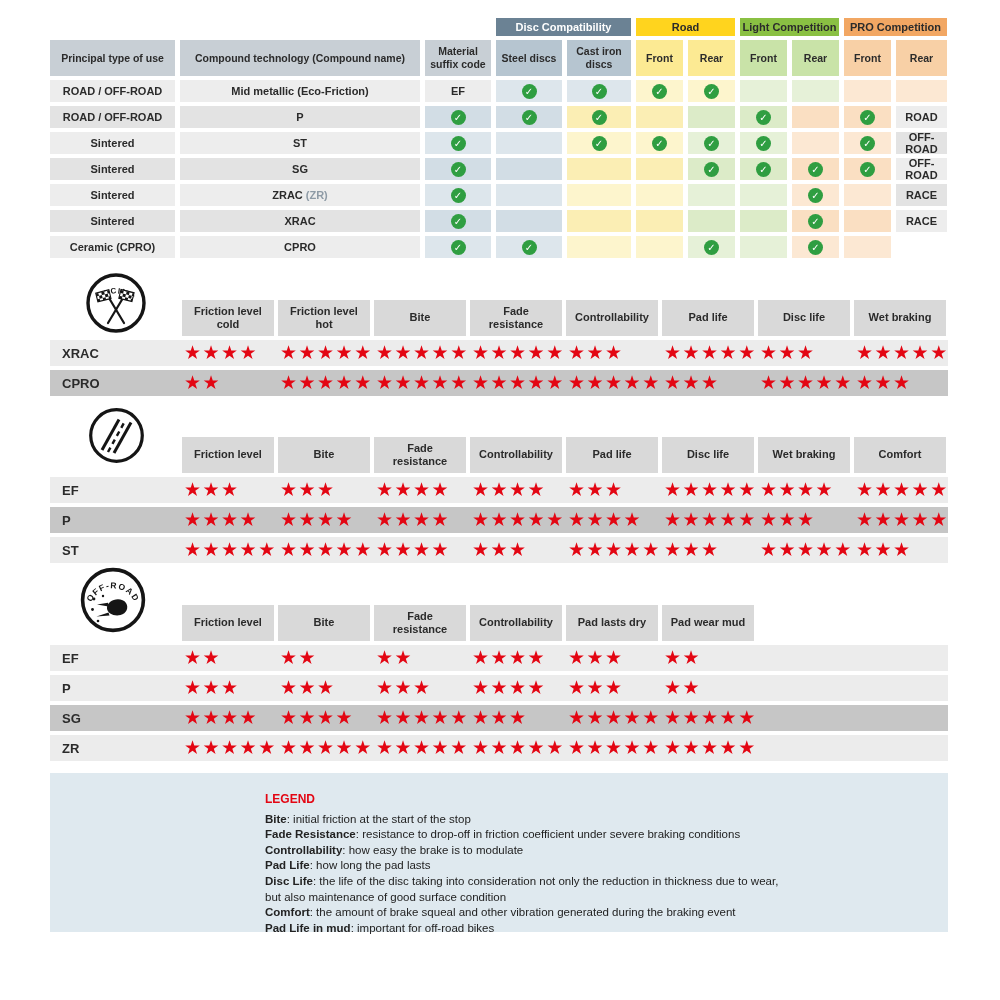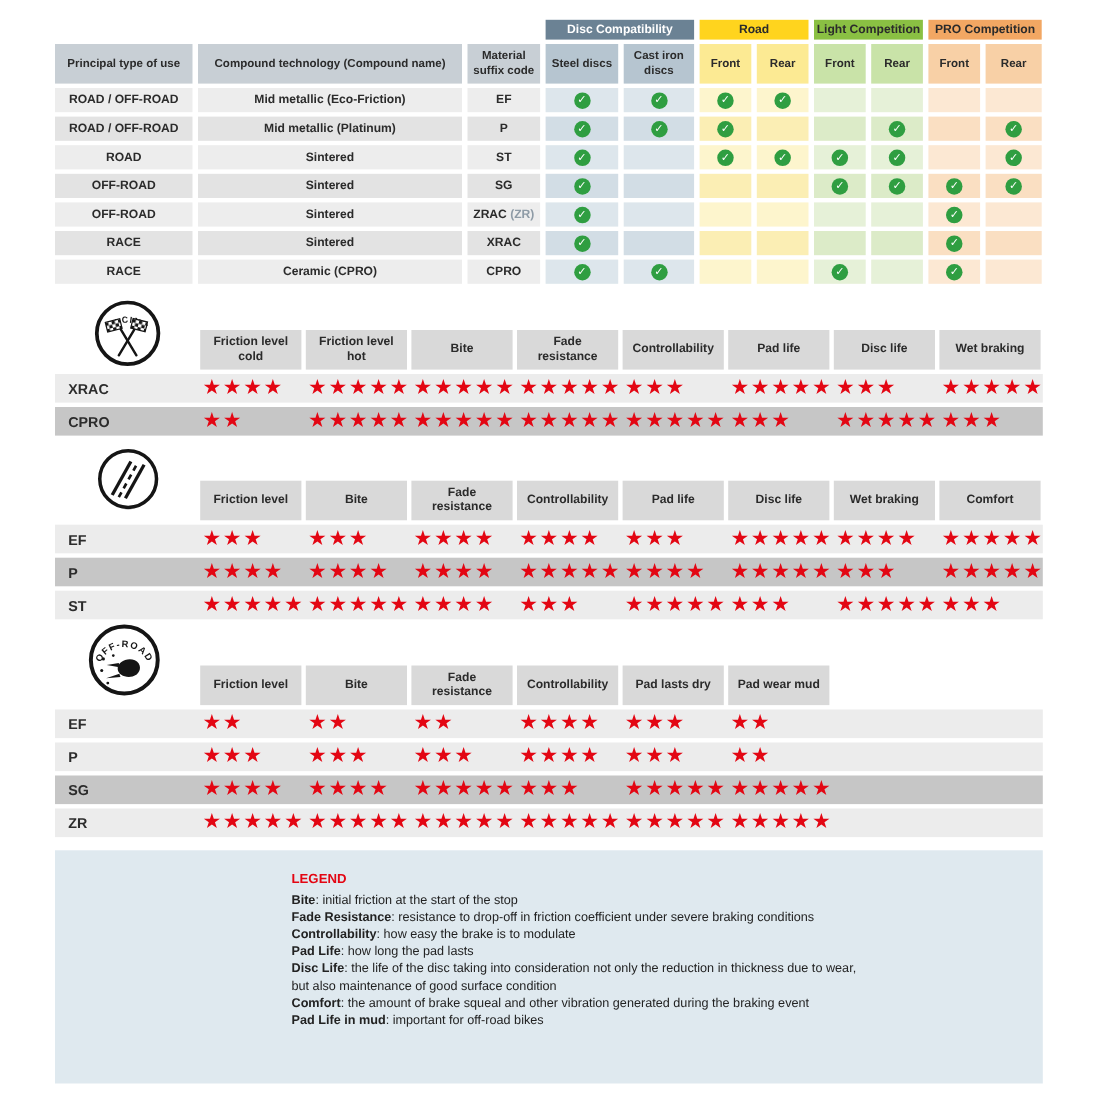--- a/index.html
+++ b/index.html
@@ -50,21 +50,21 @@
   .rt-cell{display:flex;align-items:center}
   .stars{font-size:19px;letter-spacing:1.5px;line-height:1;color:#e30613;padding-left:2px;margin-top:-2px}
 
   
   .icon{position:absolute}
   #icon-racing{left:85px;top:272px}
   #icon-road{left:88px;top:407px}
   #icon-offroad{left:79px;top:566px}
 
   
-  #legend{position:absolute;left:50px;top:773px;width:898px;height:212px;background:#dfe9ef}
+  #legend{position:absolute;left:50px;top:773px;width:898px;height:159px;background:#dfe9ef}
   #legend-inner{position:absolute;left:215px;top:19px;font-size:11.5px;line-height:15.6px;color:#222}
   .legend-title{font-weight:bold;color:#e30613;font-size:12px;margin-bottom:4px}
   .legend-line b{font-weight:bold}
 </style>
 </head>
 <body>
 
 <div>
 
   <div id="compat">
@@ -99,21 +99,20 @@
         <div class="chk" style="background: rgb(47, 158, 65);">✓</div>
       </div>
       <div class="dcell tint-road odd">
         <div class="chk" style="background: rgb(47, 158, 65);">✓</div>
       </div>
       <div class="dcell tint-light odd"></div>
       <div class="dcell tint-light odd"></div>
       <div class="dcell tint-pro odd"></div>
       <div class="dcell tint-pro odd"></div>
       <div class="dcell txt even">ROAD / OFF-ROAD</div>
-      <div class="dcell txt even">Mid metallic (Platinum)</div>
       <div class="dcell txt even">
         <span>P</span>
       </div>
       <div class="dcell tint-disc even">
         <div class="chk" style="background: rgb(47, 158, 65);">✓</div>
       </div>
       <div class="dcell tint-disc even">
         <div class="chk" style="background: rgb(47, 158, 65);">✓</div>
       </div>
       <div class="dcell tint-road even">

